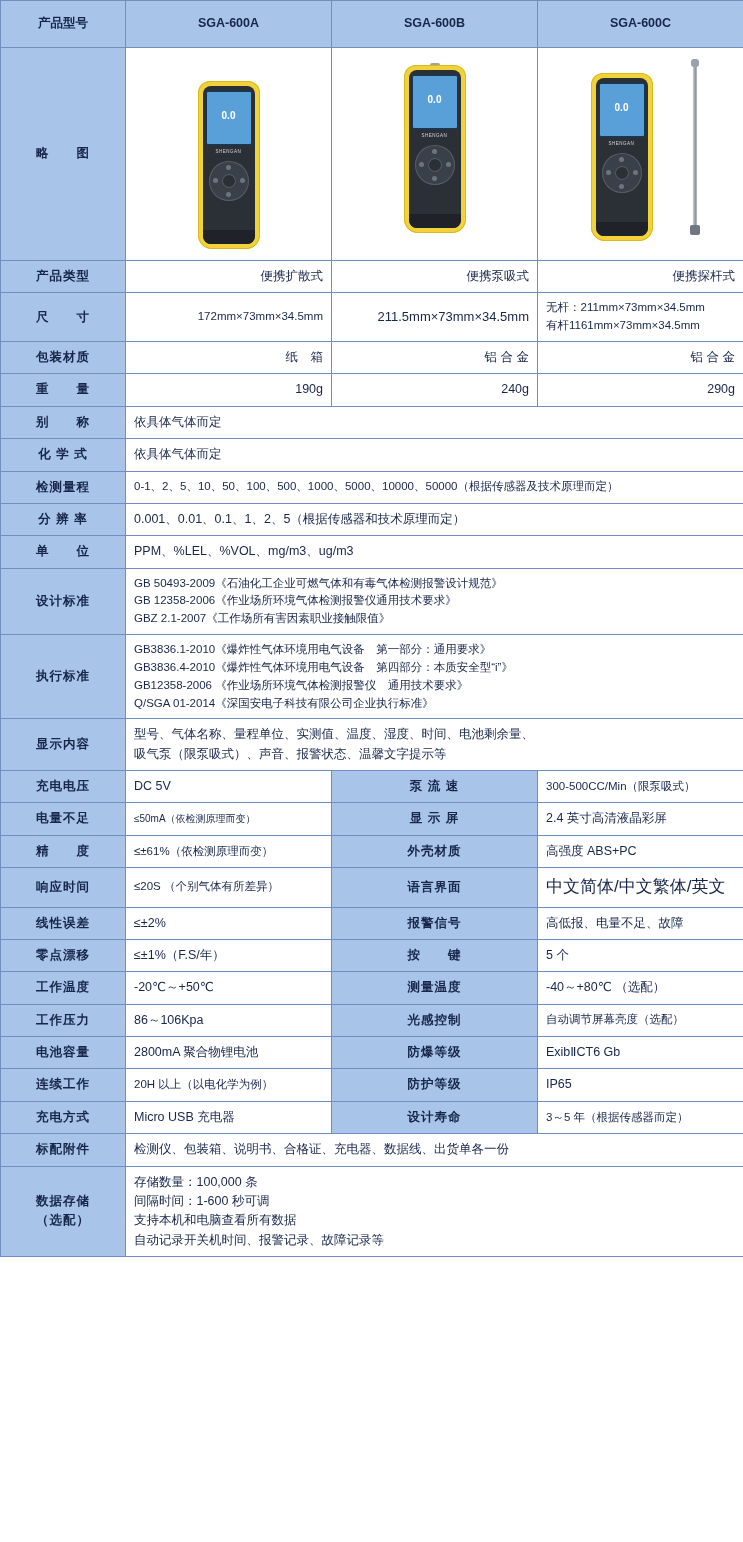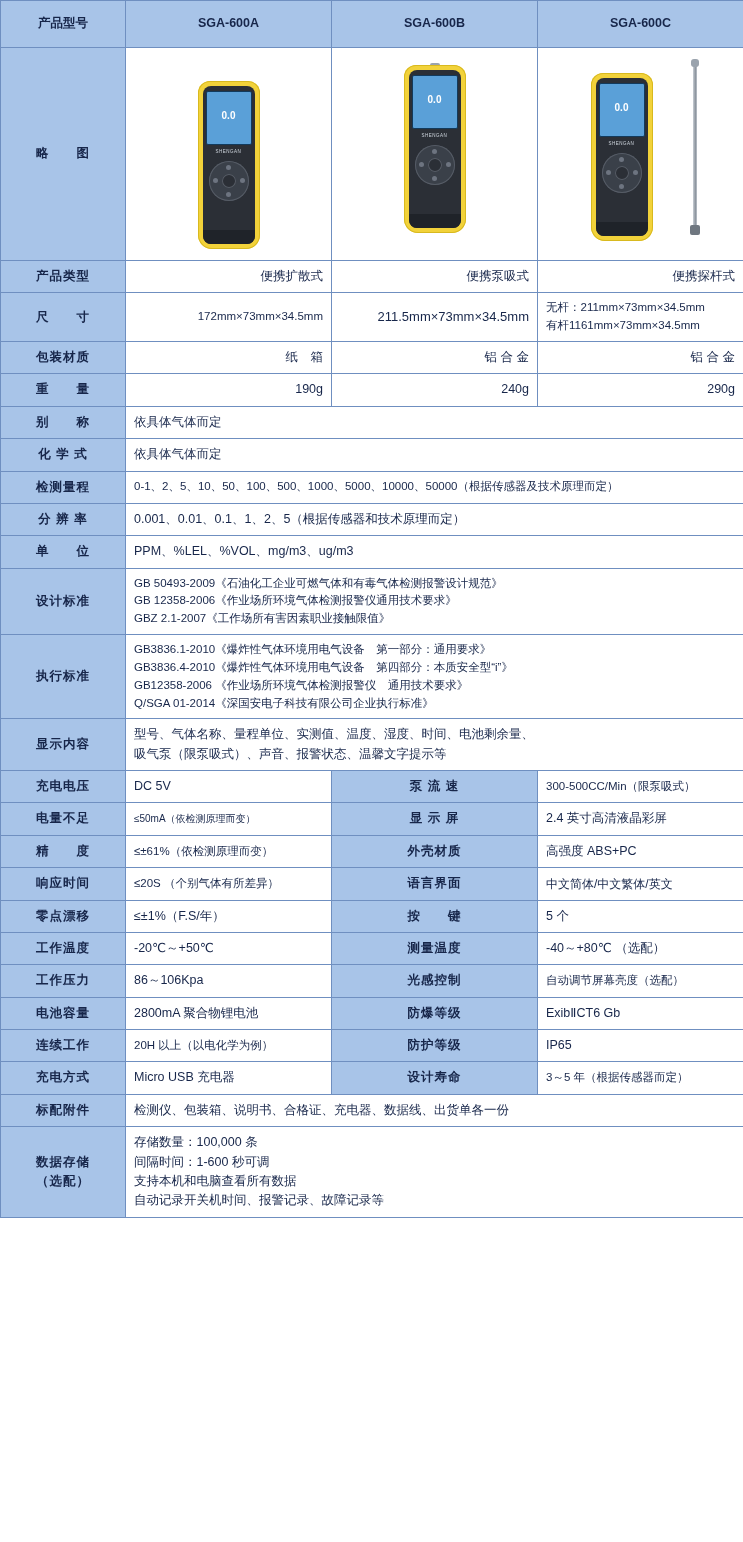--- a/index.html
+++ b/index.html
@@ -395,21 +395,27 @@
     <tr>
       <td class="lbl">精　　度</td>
       <td class="val" style="font-size:11.5px">≤±61%（依检测原理而变）</td>
       <td class="lbl2">外壳材质</td>
       <td class="val">高强度 ABS+PC</td>
     </tr>
     <tr>
       <td class="lbl">响应时间</td>
       <td class="val" style="font-size:11.5px">≤20S （个别气体有所差异）</td>
       <td class="lbl2">语言界面</td>
-      <td class="val" style="font-size:12px">中文简体/中文繁体/英文</td>
+      <td class="val" style="font-size:17px">中文简体/中文繁体/英文</td>
+    </tr>
+    <tr>
+      <td class="lbl">线性误差</td>
+      <td class="val">≤±2%</td>
+      <td class="lbl2">报警信号</td>
+      <td class="val">高低报、电量不足、故障</td>
     </tr>
     <tr>
       <td class="lbl">零点漂移</td>
       <td class="val">≤±1%（F.S/年）</td>
       <td class="lbl2">按　　键</td>
       <td class="val">5 个</td>
     </tr>
     <tr>
       <td class="lbl">工作温度</td>
       <td class="val">-20℃～+50℃</td>

